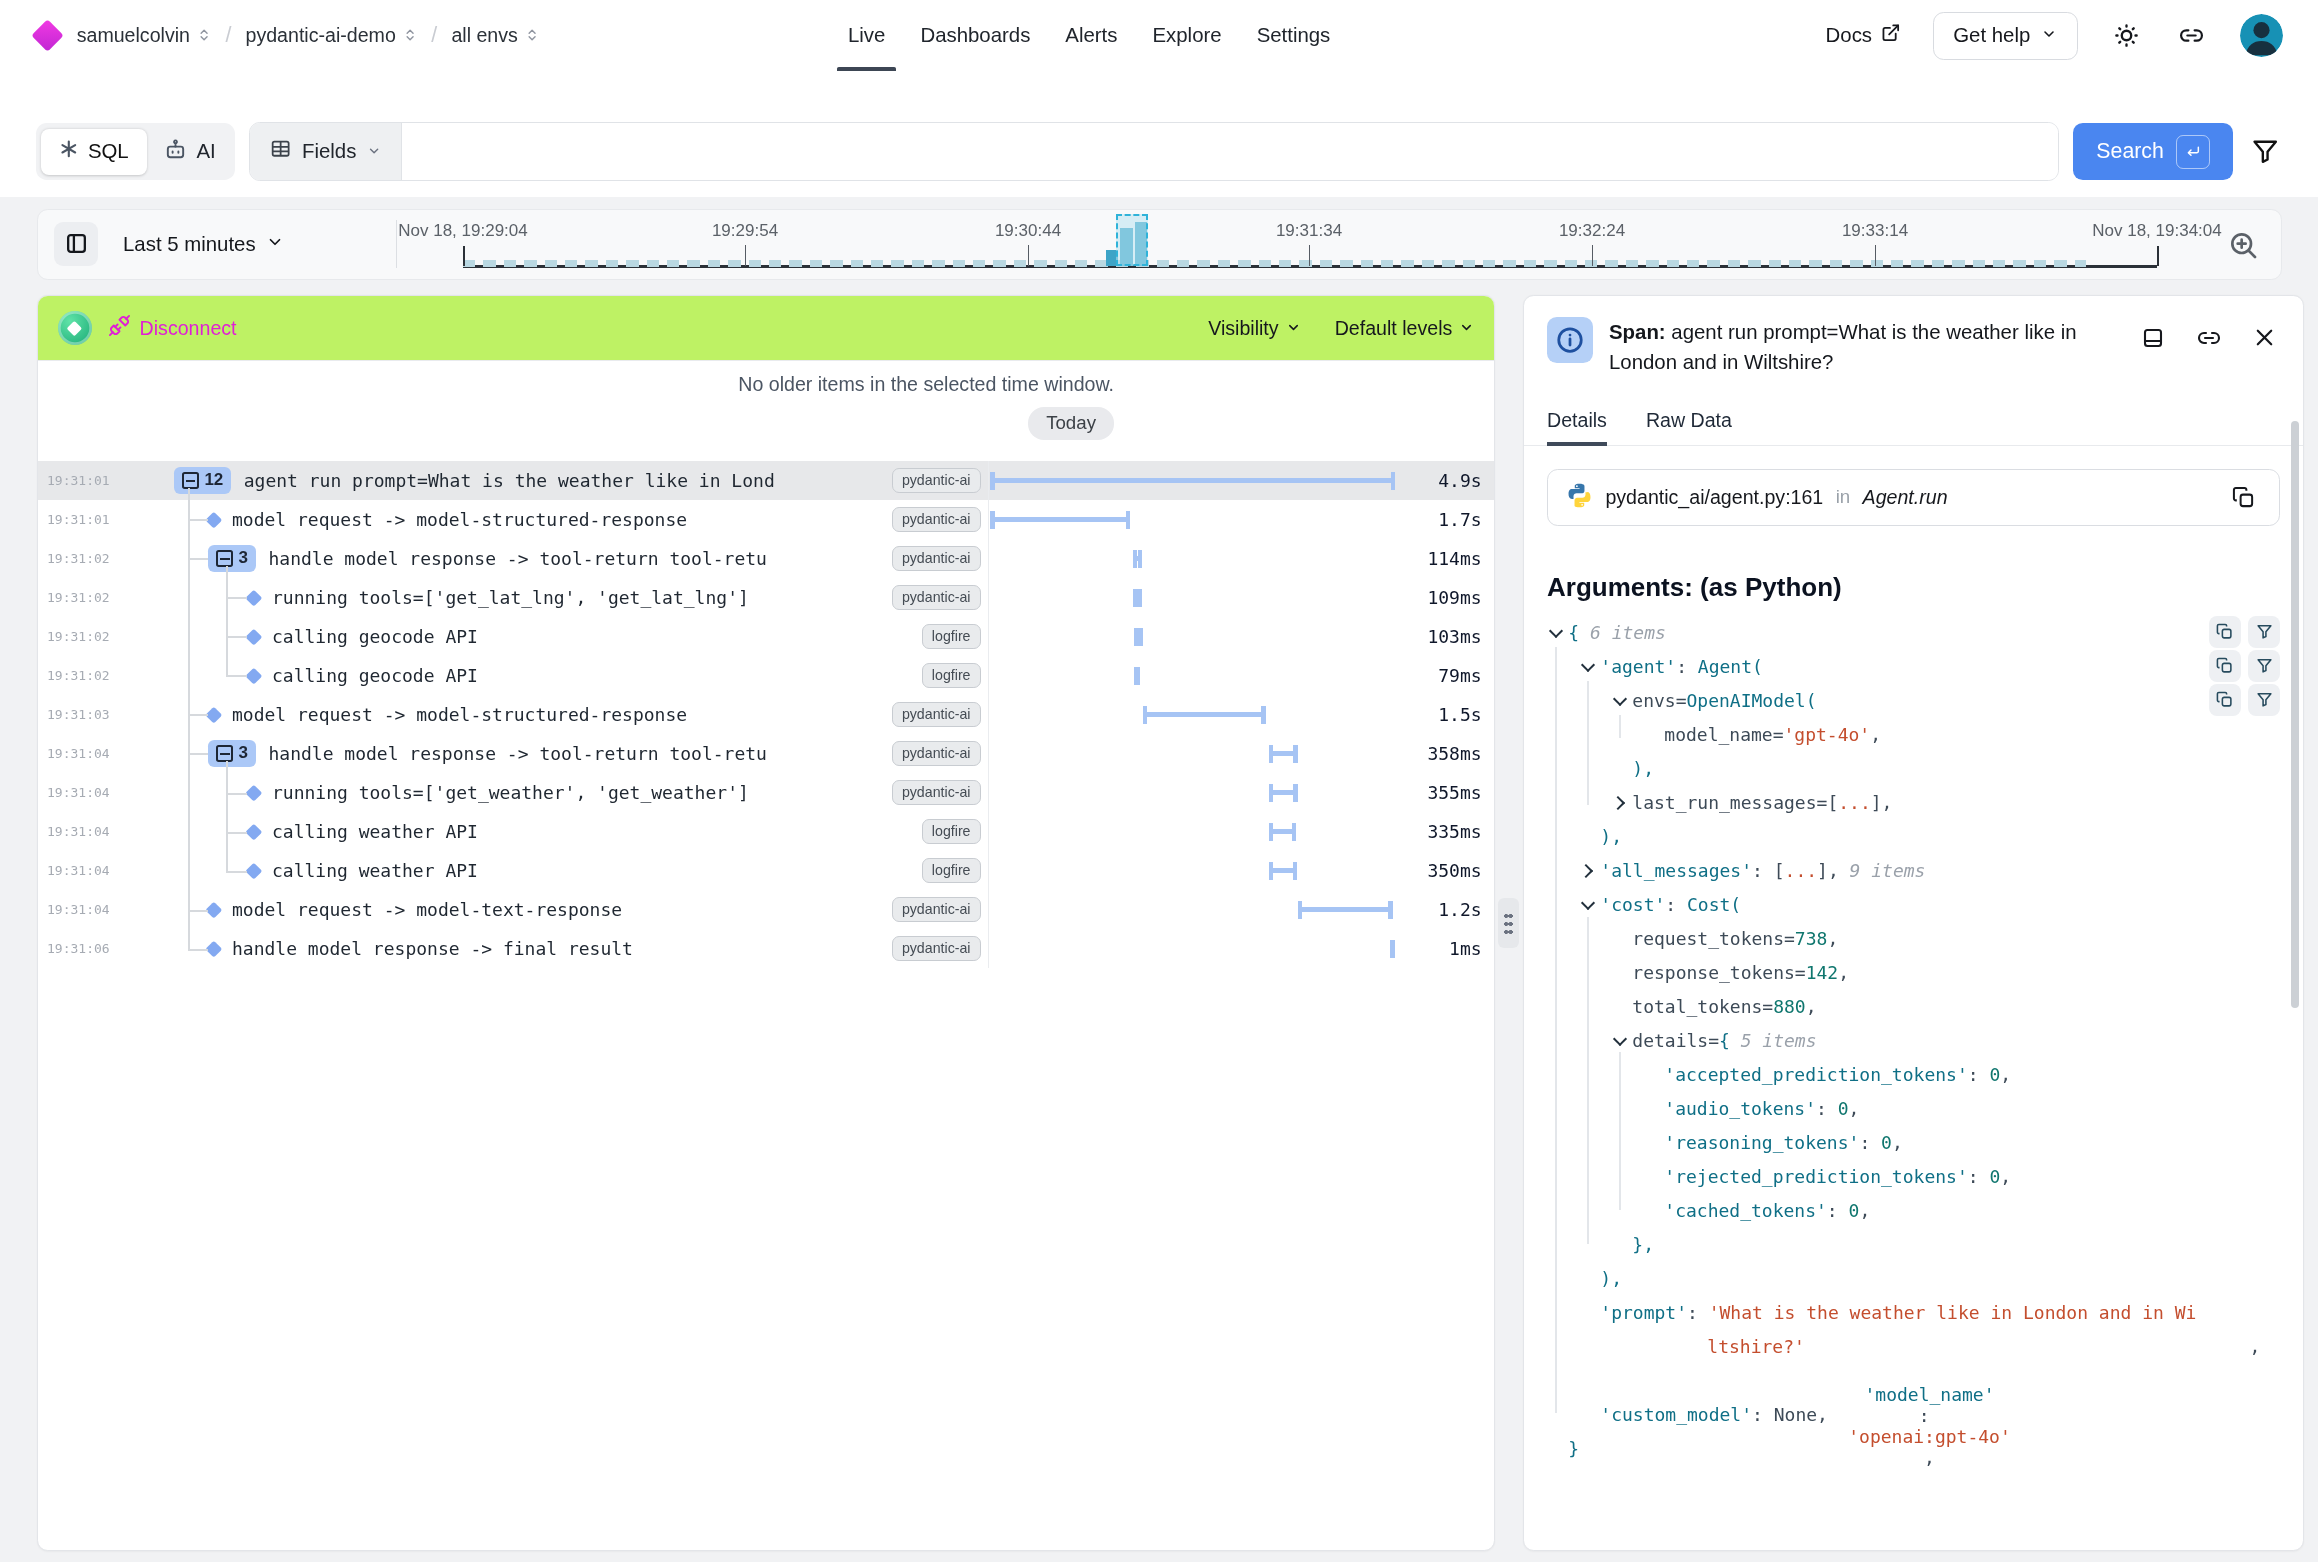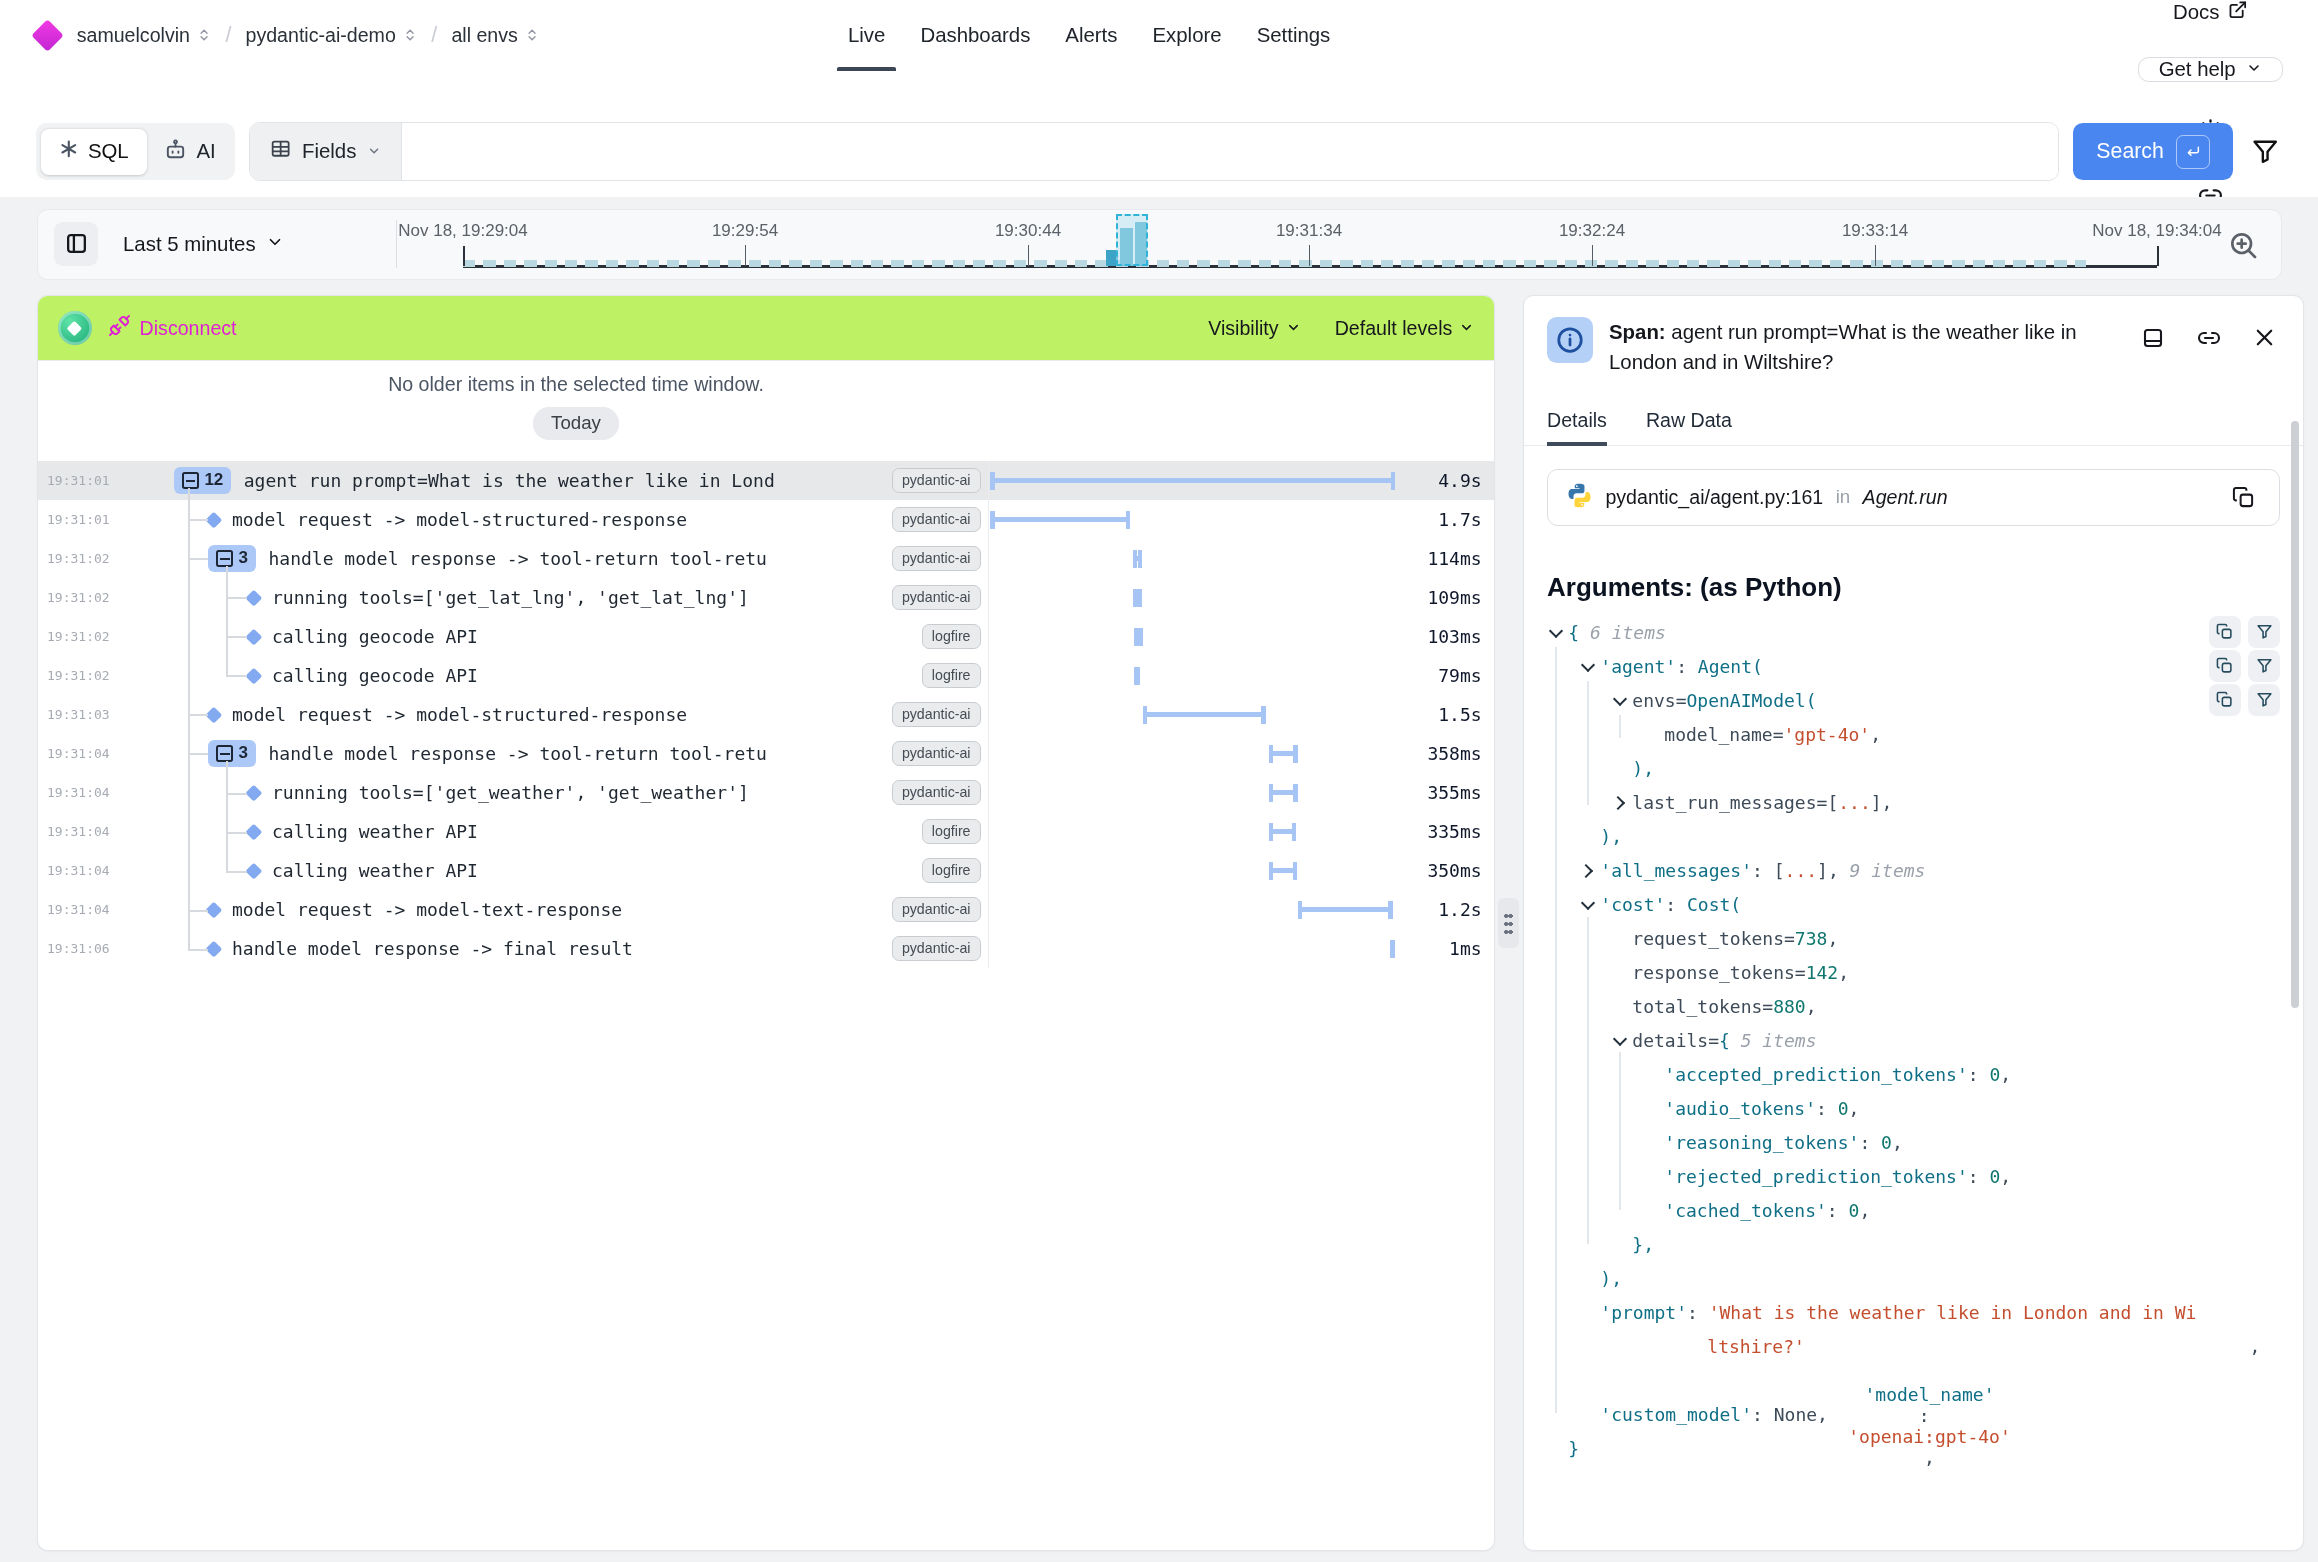--- a/index.html
+++ b/index.html
@@ -9,21 +9,21 @@
   
   .nav{position:absolute;top:0;left:0;right:0;height:71px;background:#fff;display:flex;align-items:center;}
   .breadcrumb{position:absolute;left:36px;top:0;height:71px;display:flex;align-items:center;gap:12.4px;font-size:19.6px;color:#2b3138;}
   .logo-diamond{width:23px;height:23px;background:linear-gradient(135deg,#f23ae3,#c026d3);transform:rotate(45deg);border-radius:3.6px;margin-right:5.3px;}
   .bc-item{display:flex;align-items:center;gap:7.1px;cursor:pointer;}
   .bc-item svg{opacity:.75}
   .bc-slash{color:#c9ccd2;font-size:21.3px;margin:0 1.8px;}
   .nav-tabs{position:absolute;left:848px;top:0;height:71px;display:flex;gap:35px;}
   .navtab{position:relative;display:flex;align-items:center;font-size:20.4px;color:#20252c;cursor:pointer;}
   .navtab.active::after{content:"";position:absolute;left:-10.7px;right:-10.7px;bottom:0;height:4.4px;background:#3d4654;border-radius:1.8px 1.8px 0 0;}
-  .nav-right{position:absolute;right:36px;top:0;height:71px;display:flex;align-items:center;gap:32px;flex-direction:column;}
+  .nav-right{position:absolute;right:36px;top:0;height:71px;display:flex;align-items:center;gap:32px;}
   .docs-link{display:flex;align-items:center;gap:9px;font-size:20.4px;color:#16181d;cursor:pointer;}
   .gethelp-btn{display:flex;align-items:center;gap:10.7px;height:48px;padding:0 19.6px;border:1.3px solid #d8dbe0;border-radius:10.7px;font-size:20.4px;color:#16181d;background:#fff;cursor:pointer;}
   .icon-btn{background:none;border:none;padding:3.6px;cursor:pointer;display:flex;align-items:center;}
   .avatar{width:43px;height:43px;border-radius:50%;overflow:hidden;cursor:pointer;}
 
   
   .searchbar{position:absolute;top:123px;left:36px;right:36px;height:57px;display:flex;align-items:center;gap:14.2px;}
   .mode-group{display:flex;align-items:center;height:57px;background:#f1f2f4;border-radius:10.7px;padding:0 5.3px;gap:3.6px;}
   .mode-sql{display:flex;align-items:center;gap:9px;height:46px;padding:0 18px;background:#fff;border-radius:8px;box-shadow:0 0.9px 2.7px rgba(0,0,0,.18);font-size:20.4px;color:#111;cursor:pointer;}
   .mode-ai{display:flex;align-items:center;gap:9px;height:46px;padding:0 14.2px;font-size:20.4px;color:#20252c;cursor:pointer;}
@@ -60,21 +60,21 @@
   .grip{position:absolute;left:1461px;top:603px;width:21.3px;height:50px;background:#e6e8eb;border-radius:6.2px;display:flex;align-items:center;justify-content:center;cursor:col-resize;}
   .grip-dots{width:9px;height:23px;background:radial-gradient(circle 2.1px, #6b7280 2px, transparent 2.3px) 0 0/4.4px 8px;}
 
   
   .lp-header{height:64px;display:flex;align-items:center;padding:0 19.6px;border-bottom:0.9px solid #e9ebee;background:#bef264;}
   .live-badge{width:34px;height:34px;border-radius:50%;background:radial-gradient(circle at 35% 30%,#5fe3a8,#17a873);box-shadow:inset 0 0 0 2.7px rgba(255,255,255,.35);display:flex;align-items:center;justify-content:center;}
   .live-badge i{display:block;width:10.7px;height:10.7px;background:#fff;transform:rotate(45deg);border-radius:1.8px;}
   .disconnect{display:flex;align-items:center;gap:9px;margin-left:16px;color:#e01fd5;font-size:19.6px;cursor:pointer;}
   .lp-drop{display:flex;align-items:center;gap:7.1px;font-size:19.6px;color:#16181d;cursor:pointer;}
   .lp-header .right{margin-left:auto;display:flex;gap:34px;}
-  .empty{width:1076px;text-align:center;padding-top:12.4px;}
+  .empty{width:1076px;text-align:right;padding-top:12.4px;}
   .empty-text{font-size:19.6px;color:#4b5563;}
   .today-pill{margin-top:10.7px;display:inline-block;padding:5.3px 18px;background:#e9eaed;border-radius:16px;font-size:18.7px;color:#3c4147;cursor:pointer;}
   .trace-rows{position:relative;margin-top:21.3px;font-family:"DejaVu Sans Mono",monospace;}
   .trow{display:flex;align-items:center;height:39px;cursor:pointer;}
   .trow.sel{background:#e7e8ea;}
   .t-time{flex:none;width:126px;padding-left:9px;box-sizing:border-box;font-size:13px;color:#a6abb3;}
   .t-main{flex:1;min-width:0;display:flex;align-items:center;overflow:hidden;}
   .t-msg{margin-left:12.4px;font-size:18px;color:#1f2731;white-space:pre;overflow:hidden;}
   .t-tag{flex:none;margin-left:auto;margin-right:7.1px;font-family:"Liberation Sans",sans-serif;font-size:14.2px;color:#454c54;background:#e9ebed;border:1.3px solid #c8ccd1;border-radius:7.1px;padding:2.7px 9px;line-height:18px;}
   .t-gantt{flex:none;width:411px;height:39px;position:relative;border-left:0.9px solid #eaecef;}

